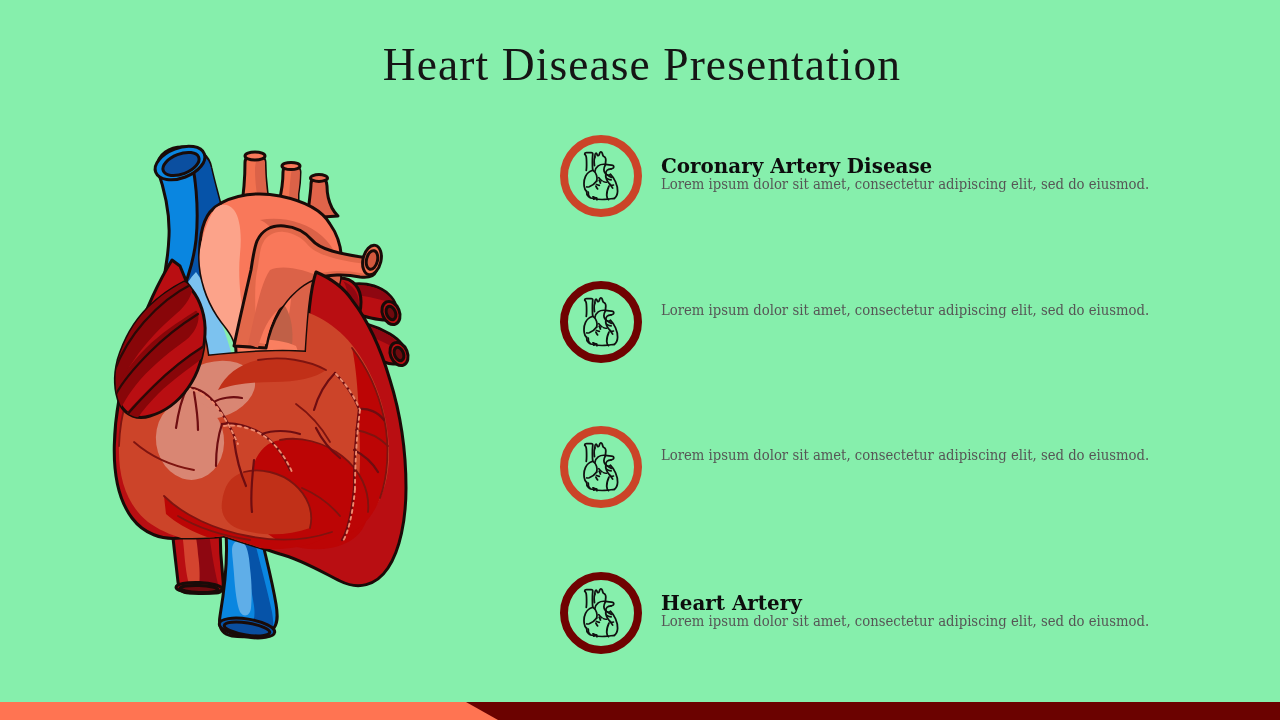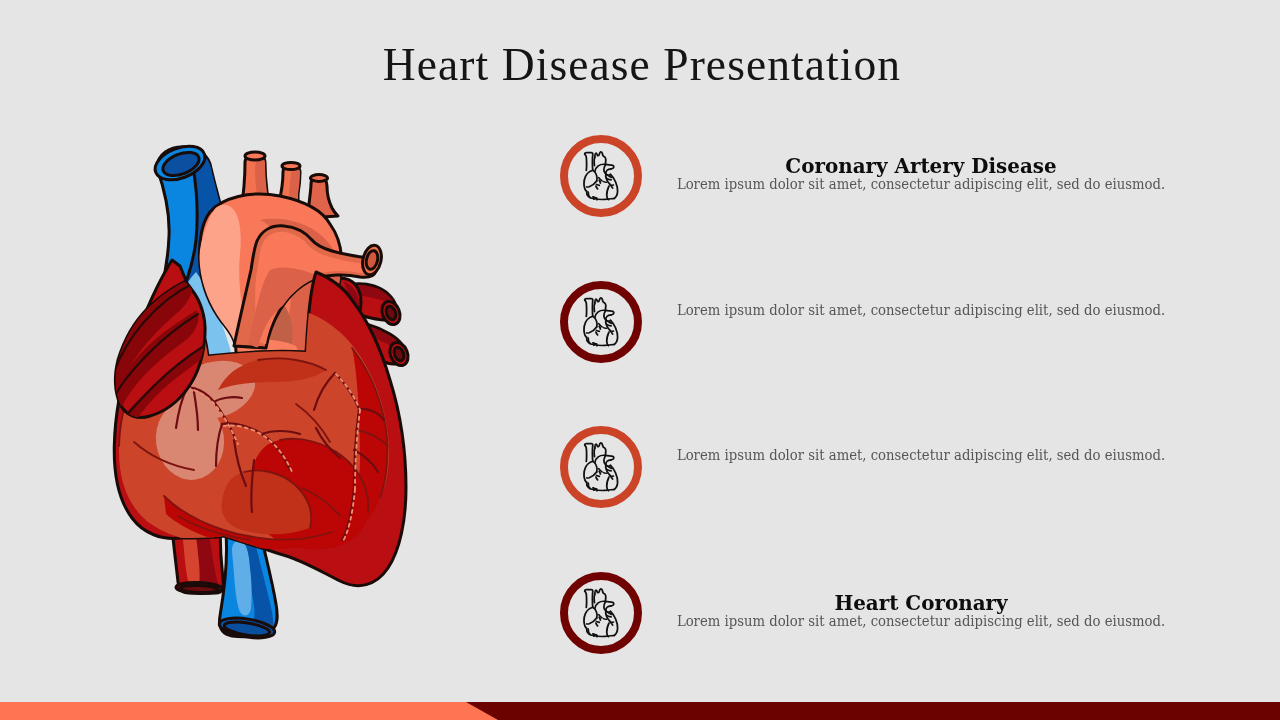--- a/index.html
+++ b/index.html
@@ -1,25 +1,25 @@
 <!DOCTYPE html>
 <html><head>
 <meta charset="utf-8">
 <title>Heart Disease Presentation</title>
 <style>
   html,body{margin:0;padding:0;}
   body{width:1280px;height:720px;background:#ffffff;overflow:hidden;
        font-family:"Liberation Serif",serif;}
-  .slide{position:relative;width:1280px;height:720px;background:#e5e5e5;}
+  .slide{position:relative;width:1280px;height:720px;background:#86efac;}
   .title{position:absolute;left:2px;top:43px;width:1280px;text-align:center;
          font-size:45.5px;line-height:44px;color:#151515;letter-spacing:1.08px;font-weight:400;}
   .heart-art{position:absolute;left:110px;top:140px;width:310px;height:510px;}
   .hv{display:block;width:310px;height:510px;}
   .items{position:absolute;left:560px;top:135px;width:700px;}
-  .item{position:relative;height:145.5px;text-align:center;}
+  .item{position:relative;height:145.5px;}
   .badge{position:absolute;left:0;top:0;width:82px;height:82px;border-radius:50%;
          box-sizing:border-box;border:8px solid #CB4428;
          display:flex;align-items:center;justify-content:center;}
   .hicon{width:36px;height:50px;display:block;margin-left:0px;}
   .txt{position:absolute;left:101px;top:21px;width:520px;}
   .h{font-family:"DejaVu Serif",serif;font-size:19.9px;font-weight:700;color:#0d0d0d;line-height:20px;}
   .p{font-family:"DejaVu Serif Condensed",serif;font-size:14.7px;color:#565656;line-height:16px;margin-top:0;white-space:nowrap;}
   .footer{position:absolute;left:0;bottom:0;width:1280px;height:18px;}
   .footer-svg{display:block;width:1280px;height:18px;}
 </style>
@@ -345,21 +345,21 @@
         <div class="p">Lorem ipsum dolor sit amet, consectetur adipiscing elit, sed do eiusmod.</div>
       </div>
     </div>
     <div class="item">
       <div class="badge" style="border-color: rgb(112, 2, 1);">
           <svg class="hicon" viewBox="2.7 2.2 32.9 49.6" preserveAspectRatio="none" fill="none" stroke="#101010" stroke-width="1.62" stroke-linecap="round" stroke-linejoin="round">
             <use href="#heart-glyph"></use>
           </svg>
         </div>
       <div class="txt">
-        <div class="h">Heart Coronary</div>
+        <div class="h">Heart Artery</div>
         <div class="p">Lorem ipsum dolor sit amet, consectetur adipiscing elit, sed do eiusmod.</div>
       </div>
     </div>
   </div>
   <div class="footer">
     <svg class="footer-svg" viewBox="0 0 1280 18" preserveAspectRatio="none">
       <rect x="0" y="0" width="1280" height="18" fill="#6B0200"></rect>
       <polygon points="0,0 466,0 498,18 0,18" fill="#FF7452"></polygon>
     </svg>
   </div>

